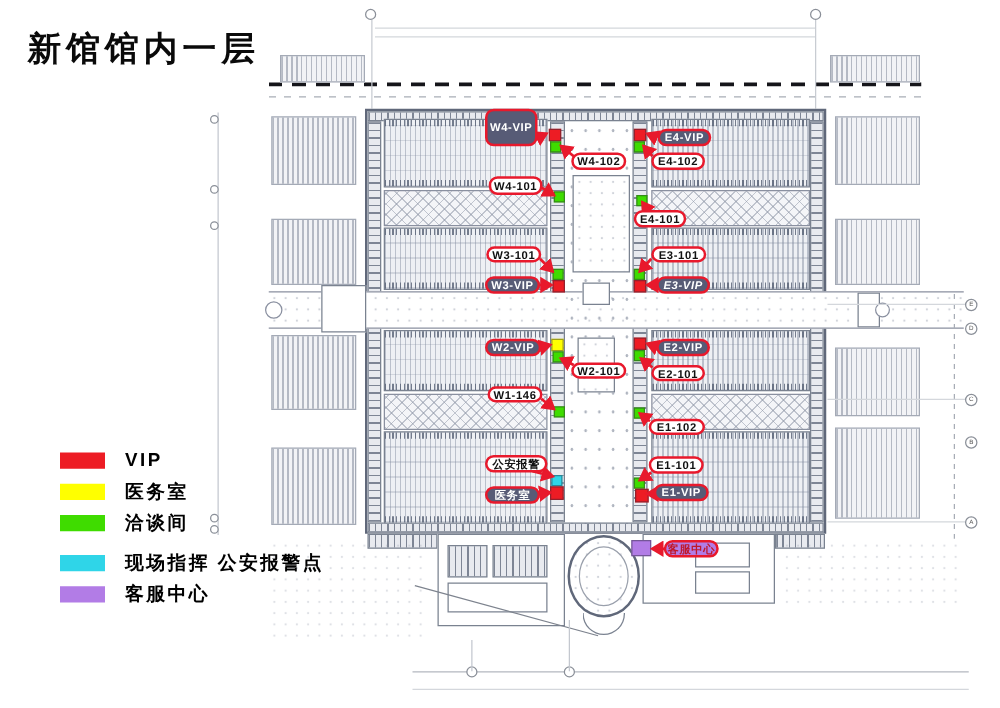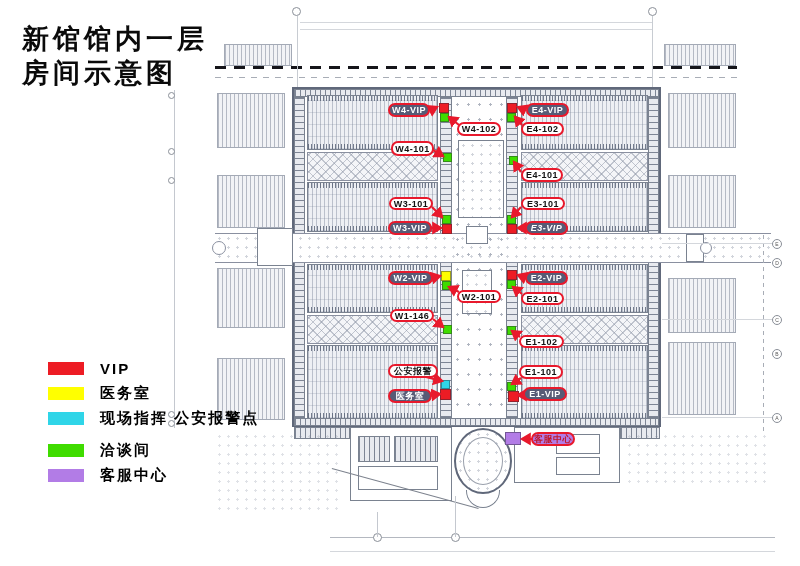--- a/index.html
+++ b/index.html
@@ -61,39 +61,38 @@
   .callout.dark{background:#575b76;color:#fff}
   .callout.purple{background:#b27ce6;color:#c0182a}
 </style>
 </head>
 <body>
 
 <div class="page">
 
   <div id="title" class="abs">
     <div>新馆馆内一层</div>
-    <div>房间示意图</div>
   </div>
 
   <div id="legend" class="abs">
       <div class="legend-row">
         <span class="swatch" style="background: rgb(237, 28, 36);"></span>
         <span class="legend-label">VIP</span>
       </div>
       <div class="legend-row">
         <span class="swatch" style="background: rgb(255, 255, 0);"></span>
         <span class="legend-label">医务室</span>
       </div>
       <div class="legend-row">
+        <span class="swatch" style="background: rgb(63, 220, 0);"></span>
+        <span class="legend-label">洽谈间</span>
+      </div>
+      <div class="legend-row">
         <span class="swatch" style="background: rgb(47, 213, 232);"></span>
         <span class="legend-label">现场指挥 公安报警点</span>
-      </div>
-      <div class="legend-row">
-        <span class="swatch" style="background: rgb(63, 220, 0);"></span>
-        <span class="legend-label">洽谈间</span>
       </div>
       <div class="legend-row">
         <span class="swatch" style="background: rgb(178, 124, 230);"></span>
         <span class="legend-label">客服中心</span>
       </div>
     </div>
 
   <div id="plan" class="abs">
 
     <div class="abs dash-bold" style="left:215px;top:66px;width:522px;height:3px"></div>
@@ -264,26 +263,26 @@
       <div class="marker" style="left: 442px; top: 281px; width: 9px; height: 9px; background: rgb(63, 220, 0);"></div>
       <div class="marker" style="left: 507px; top: 270px; width: 10px; height: 10px; background: rgb(237, 28, 36);"></div>
       <div class="marker" style="left: 507px; top: 280px; width: 9px; height: 9px; background: rgb(63, 220, 0);"></div>
       <div class="marker" style="left: 443px; top: 325px; width: 9px; height: 9px; background: rgb(63, 220, 0);"></div>
       <div class="marker" style="left: 507px; top: 326px; width: 9px; height: 9px; background: rgb(63, 220, 0);"></div>
       <div class="marker" style="left: 441px; top: 380px; width: 9px; height: 9px; background: rgb(47, 213, 232);"></div>
       <div class="marker" style="left: 440px; top: 389px; width: 11px; height: 11px; background: rgb(237, 28, 36);"></div>
       <div class="marker" style="left: 507px; top: 382px; width: 9px; height: 9px; background: rgb(63, 220, 0);"></div>
       <div class="marker" style="left: 508px; top: 391px; width: 11px; height: 11px; background: rgb(237, 28, 36);"></div>
       <div class="marker" style="left: 505px; top: 432px; width: 16px; height: 13px; background: rgb(178, 124, 230);"></div>
-      <div class="callout dark" style="left: 388px; top: 103px; width: 42px; height: 14px;">W4-VIP</div>
+      <div class="callout dark" style="left: 388px; top: 87px; width: 42px; height: 30px;">W4-VIP</div>
       <div class="callout dark" style="left: 526px; top: 103px; width: 43px; height: 14px;">E4-VIP</div>
       <div class="callout white" style="left: 457px; top: 122px; width: 44px; height: 14px;">W4-102</div>
       <div class="callout white" style="left: 521px; top: 122px; width: 43px; height: 14px;">E4-102</div>
       <div class="callout white" style="left: 391px; top: 141px; width: 43px; height: 15px;">W4-101</div>
-      <div class="callout white" style="left: 521px; top: 168px; width: 42px; height: 14px;">E4-101</div>
+      <div class="callout white" style="left: 507px; top: 168px; width: 42px; height: 14px;">E4-101</div>
       <div class="callout white" style="left: 389px; top: 197px; width: 44px; height: 13px;">W3-101</div>
       <div class="callout white" style="left: 521px; top: 197px; width: 44px; height: 13px;">E3-101</div>
       <div class="callout dark" style="left: 388px; top: 221px; width: 44px; height: 14px;">W3-VIP</div>
       <div class="callout dark" style="left: 525px; top: 221px; width: 43px; height: 14px; font-style: italic;">E3-VIP</div>
       <div class="callout dark" style="left: 388px; top: 271px; width: 45px; height: 14px;">W2-VIP</div>
       <div class="callout dark" style="left: 525px; top: 271px; width: 43px; height: 14px;">E2-VIP</div>
       <div class="callout white" style="left: 457px; top: 290px; width: 44px; height: 13px;">W2-101</div>
       <div class="callout white" style="left: 521px; top: 292px; width: 43px; height: 13px;">E2-101</div>
       <div class="callout white" style="left: 390px; top: 309px; width: 44px; height: 13px;">W1-146</div>
       <div class="callout white" style="left: 519px; top: 335px; width: 45px; height: 13px;">E1-102</div>

